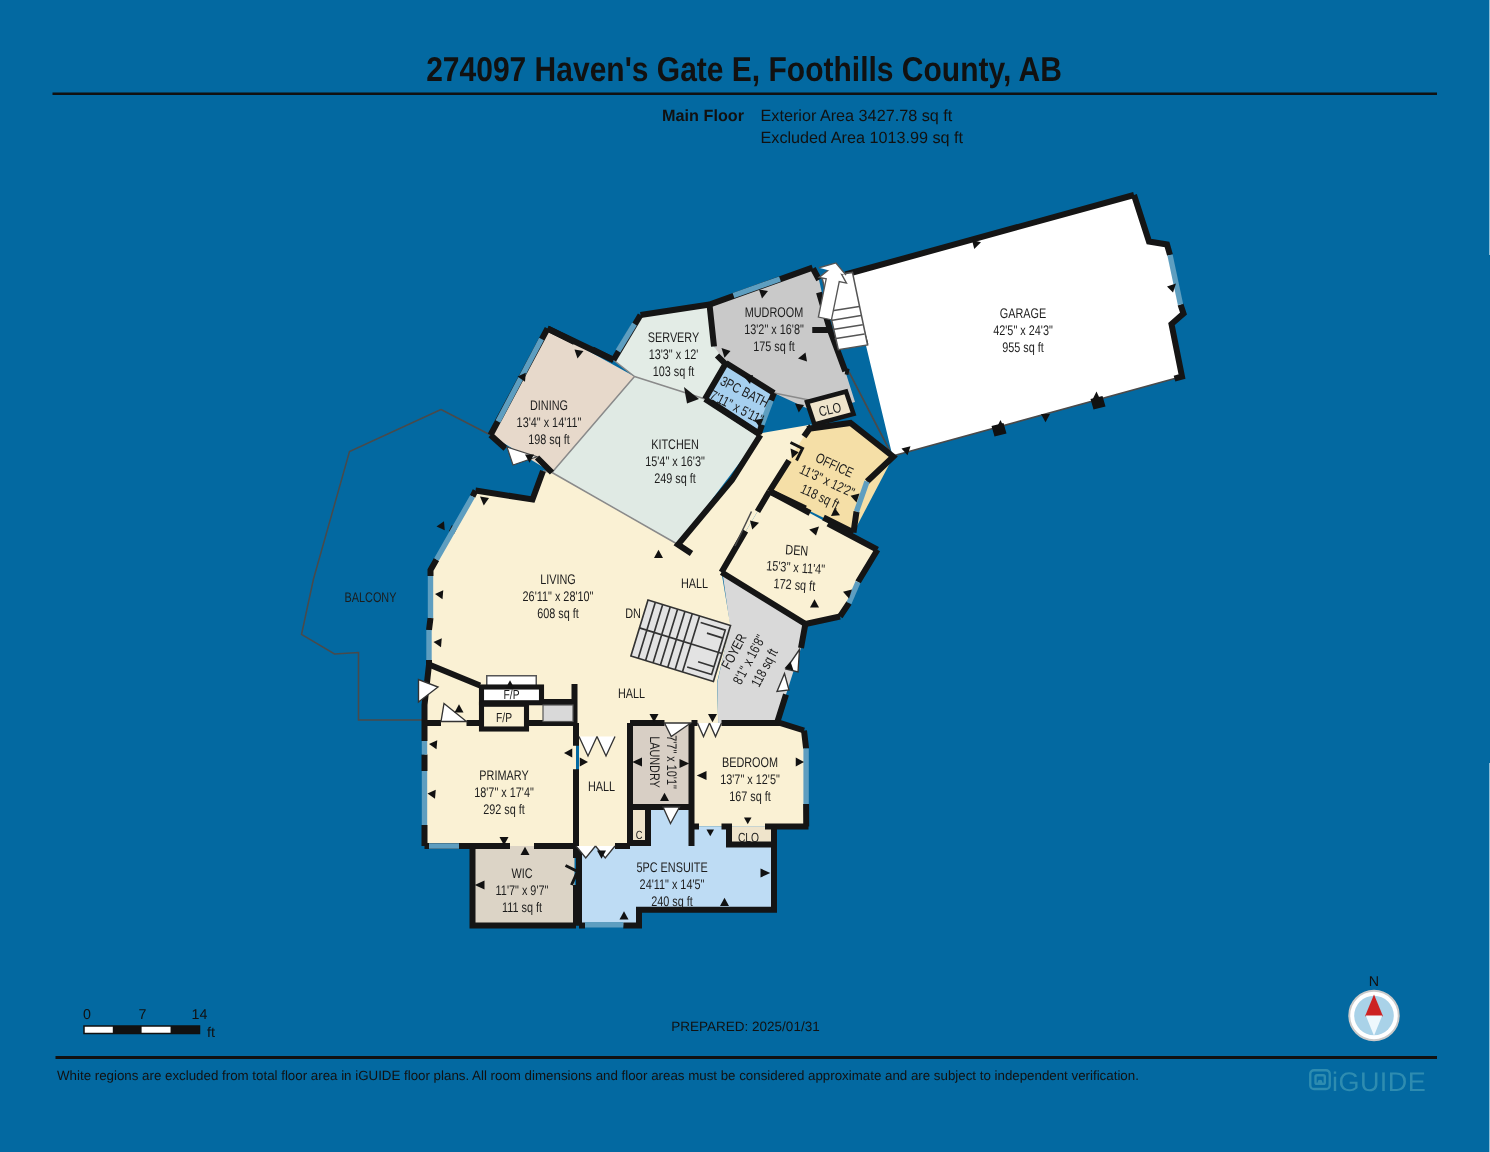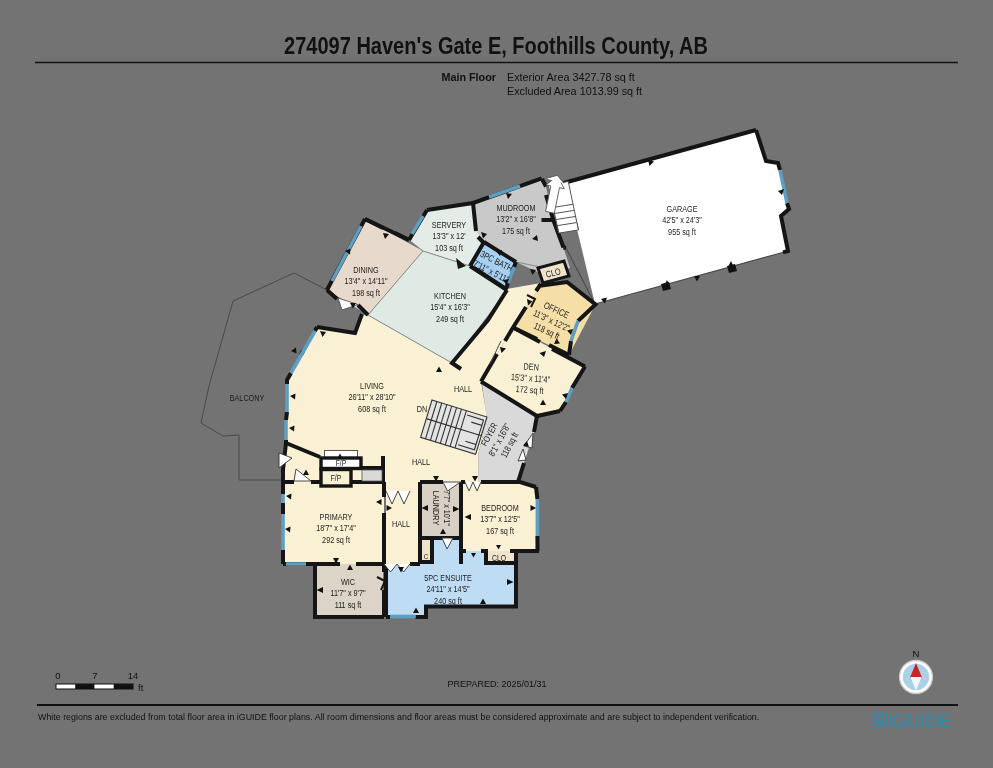--- a/index.html
+++ b/index.html
@@ -1,16 +1,16 @@
 <!DOCTYPE html>
 <html><head>
 <meta charset="utf-8">
 <style>
   html,body{margin:0;padding:0;background:#ffffff;}
-  .page{position:relative;width:993px;height:768px;background:#737373;overflow:hidden;
+  .page{position:relative;width:993px;height:768px;background:#0369a1;overflow:hidden;
         font-family:"Liberation Sans", sans-serif;}
   svg text{font-family:"Liberation Sans", sans-serif;}
 </style>
 </head>
 <body>
 <div class="page">
 <svg width="993" height="768" viewBox="0 0 993 768" xmlns="http://www.w3.org/2000/svg">
 
 <text transform="translate(496,54) scale(0.87,1)" x="0" y="0" font-size="23" font-weight="bold" fill="#111" text-anchor="middle">274097 Haven's Gate E, Foothills County, AB</text>
 

